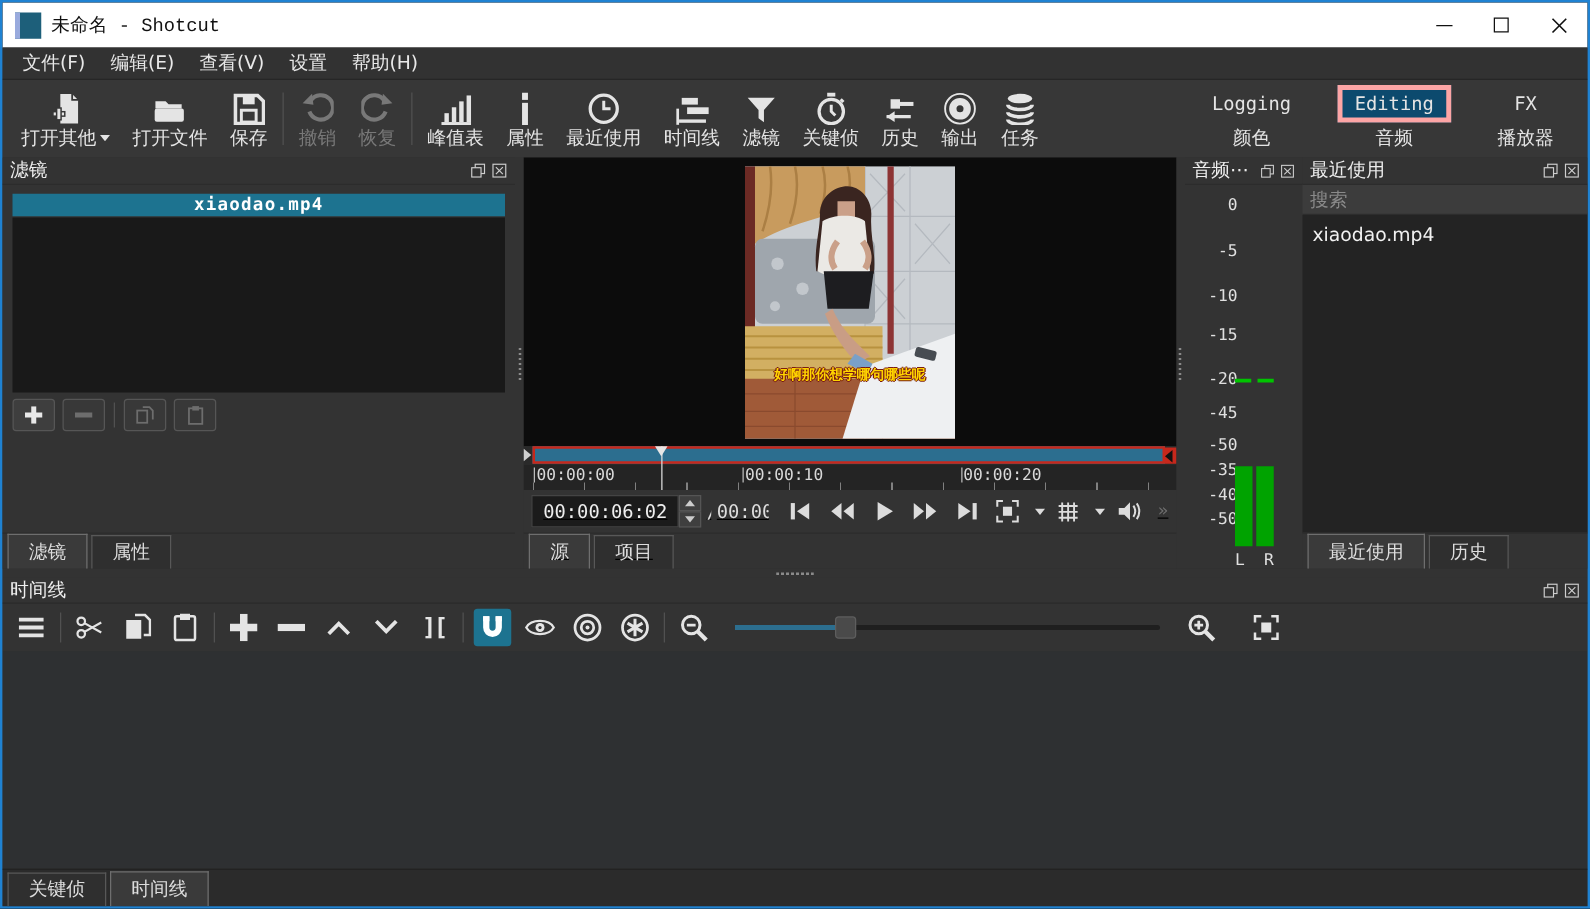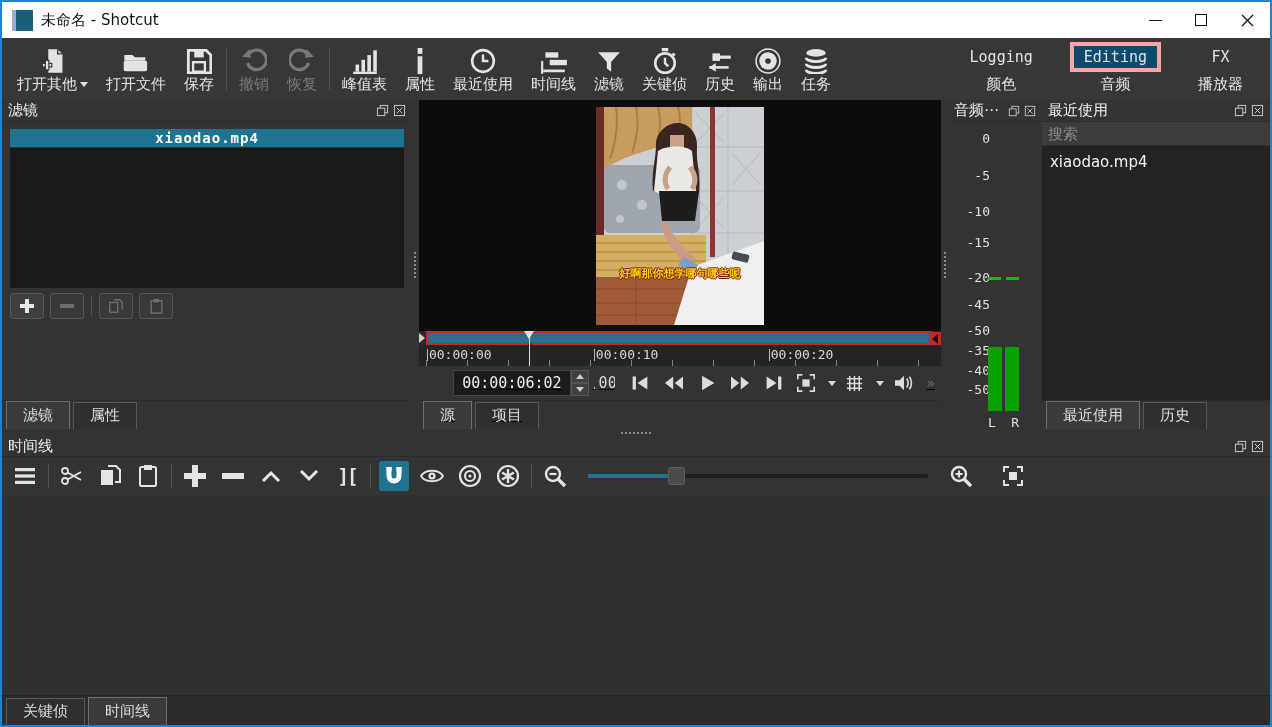--- a/index.html
+++ b/index.html
@@ -1,20 +1,20 @@
 <!DOCTYPE html>
 <html><head>
 <meta charset="utf-8">
 <style>
   * { margin:0; padding:0; box-sizing:border-box; }
   html,body { width:1272px; height:727px; background:#1e1e1e; font-family:"DejaVu Sans",sans-serif; }
   .window { width:1272px; height:727px; border:2px solid #1f82d2; display:flex; flex-direction:column; background:#333; overflow:hidden; }
 
   
-  .titlebar { height:36px; background:#fff; display:flex; align-items:center; padding:0 0 0 10px; flex:0 0 auto; }
+  .titlebar { height:36px; background:#fff; display:flex; align-items:center; padding:0 0 0 10px; flex:0 0 auto;font-family:Liberation Mono, monospace; }
   .app-icon { width:21px; height:21px; background:#1d5f7a; border-left:4px solid #9ad; margin-right:8px; }
   .title-text { font-size:15px; color:#111; }
   .title-spacer { flex:1; }
   .win-btn { width:46px; height:36px; display:flex; align-items:center; justify-content:center; color:#111; }
   .wb-min { width:13px; height:1px; background:#111; }
   .wb-max { width:12px; height:12px; border:1px solid #111; }
   .wb-close svg { display:block; }
 
   
   .menubar { height:26px; background:#323232; display:flex; align-items:center; padding:0 6px; color:#e8e8e8; font-size:15px; border-bottom:1px solid #262626; flex:0 0 auto; }
@@ -73,21 +73,21 @@
   .out-marker { position:absolute; right:0; top:1px; width:9px; bottom:1px; background:#c6281c; display:flex; align-items:center; }
   .out-marker i { width:0; height:0; border-top:5px solid transparent; border-bottom:5px solid transparent; border-right:6px solid #111; display:block; }
   .playhead { position:absolute; left:21%; top:0; bottom:-20px; width:1px; background:#ddd; z-index:3; }
   .playhead::before { content:""; position:absolute; top:0; left:-5px; border-left:5px solid transparent; border-right:5px solid transparent; border-top:8px solid #e6e6e6; }
   .ruler { flex:0 0 20px; background:#242424; position:relative; font-family:"DejaVu Sans Mono",monospace; font-size:13px; color:#d8d8d8; overflow:hidden; }
   .ruler .ticks { position:absolute; left:7px; right:9px; bottom:0; height:6px; background-image:repeating-linear-gradient(to right,#808080 0 1px,transparent 1px 41px); }
   .rlabel { position:absolute; top:1px; white-space:nowrap; }
   .rlabel::before { content:""; border-left:1px solid #bbb; margin-right:1px; display:inline-block; height:12px; vertical-align:-2px; }
   .controls { flex:0 0 34px; display:flex; align-items:center; padding:0 6px; gap:4px; color:#dcdcdc; }
   .tc-box { display:flex; height:26px; }
-  .tc-input { width:118px; height:26px; background:#1b1b1b; border:1px solid #444; color:#eee; font-family:"DejaVu Sans Mono",monospace; font-size:15px; text-align:center;margin-left:28px; }
+  .tc-input { width:118px; height:26px; background:#1b1b1b; border:1px solid #444; color:#eee; font-family:"DejaVu Sans Mono",monospace; font-size:15px; text-align:center; }
   .spin { width:18px; display:flex; flex-direction:column; }
   .spin div { flex:1; background:#3f3f3f; border:1px solid #555; display:flex; align-items:center; justify-content:center; }
   .spin .arrow-up { width:0;height:0;border-left:4px solid transparent;border-right:4px solid transparent;border-bottom:5px solid #ccc; }
   .spin .arrow-dn { width:0;height:0;border-left:4px solid transparent;border-right:4px solid transparent;border-top:5px solid #ccc; }
   .dur { font-family:"DejaVu Sans Mono",monospace; font-size:15px; color:#ddd; white-space:nowrap; overflow:hidden; max-width:118px; }
   .transport { display:flex; align-items:center; gap:6px; margin-left:8px; color:#dcdcdc; }
   .tr-btn { display:flex; align-items:center; justify-content:center; padding:0 3px; }
   .overflow-ch { color:#6f6f6f; font-size:14px; margin-left:2px; }
 
   
@@ -137,20 +137,27 @@
     <div class="win-btn">
         <div class="wb-max"></div>
       </div>
     <div class="win-btn wb-close">
       <svg width="13" height="13" viewBox="0 0 13 13">
           <path d="M1 1l11 11M12 1L1 12" stroke="#111" stroke-width="1.3"></path>
         </svg>
     </div>
   </div>
 
+  <div class="menubar">
+    <div class="menu-item">文件(F)</div>
+    <div class="menu-item">编辑(E)</div>
+    <div class="menu-item">查看(V)</div>
+    <div class="menu-item">设置</div>
+    <div class="menu-item">帮助(H)</div>
+  </div>
 
   <div class="toolbar">
     <div class="tbtn">
       <span class="ticon">
         <svg width="24" height="26" viewBox="0 0 20 22">
             <path d="M6 1h8l4 4v16H6z" fill="currentColor"></path>
             <path d="M14 1v4h4" fill="none" stroke="#373737" stroke-width="1.2"></path>
             <rect x="1" y="13" width="8" height="3" fill="currentColor" stroke="#373737" stroke-width="1"></rect>
             <rect x="3.5" y="10.5" width="3" height="8" fill="currentColor" stroke="#373737" stroke-width="1"></rect>
           </svg>

